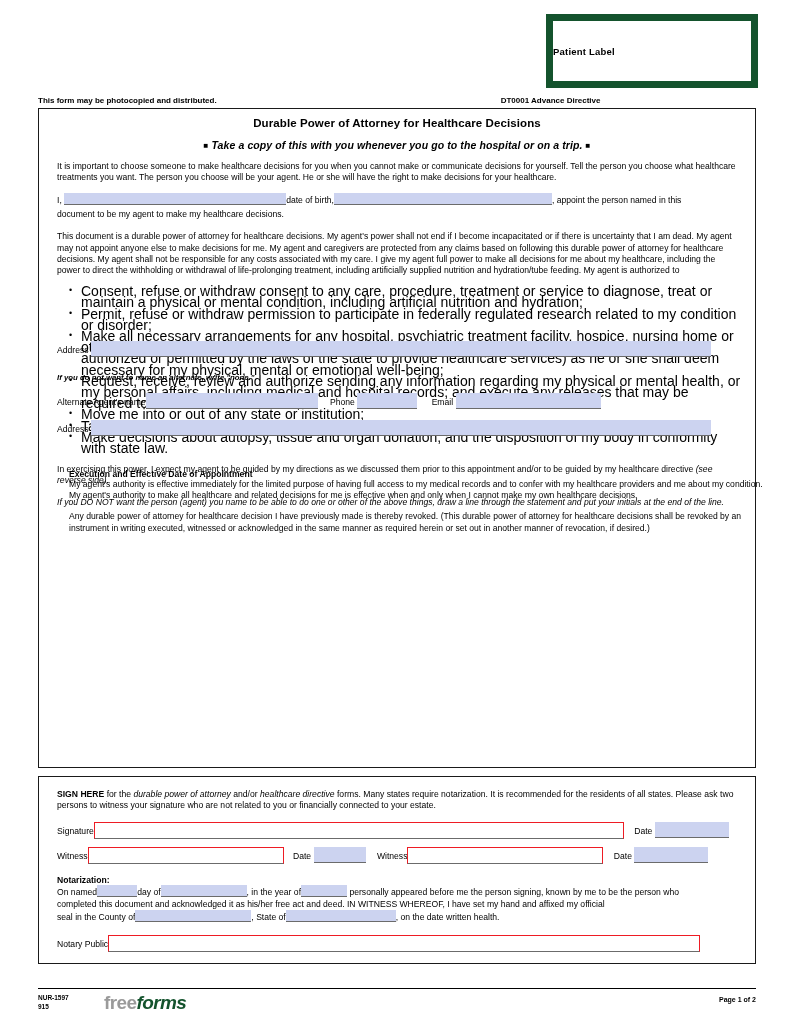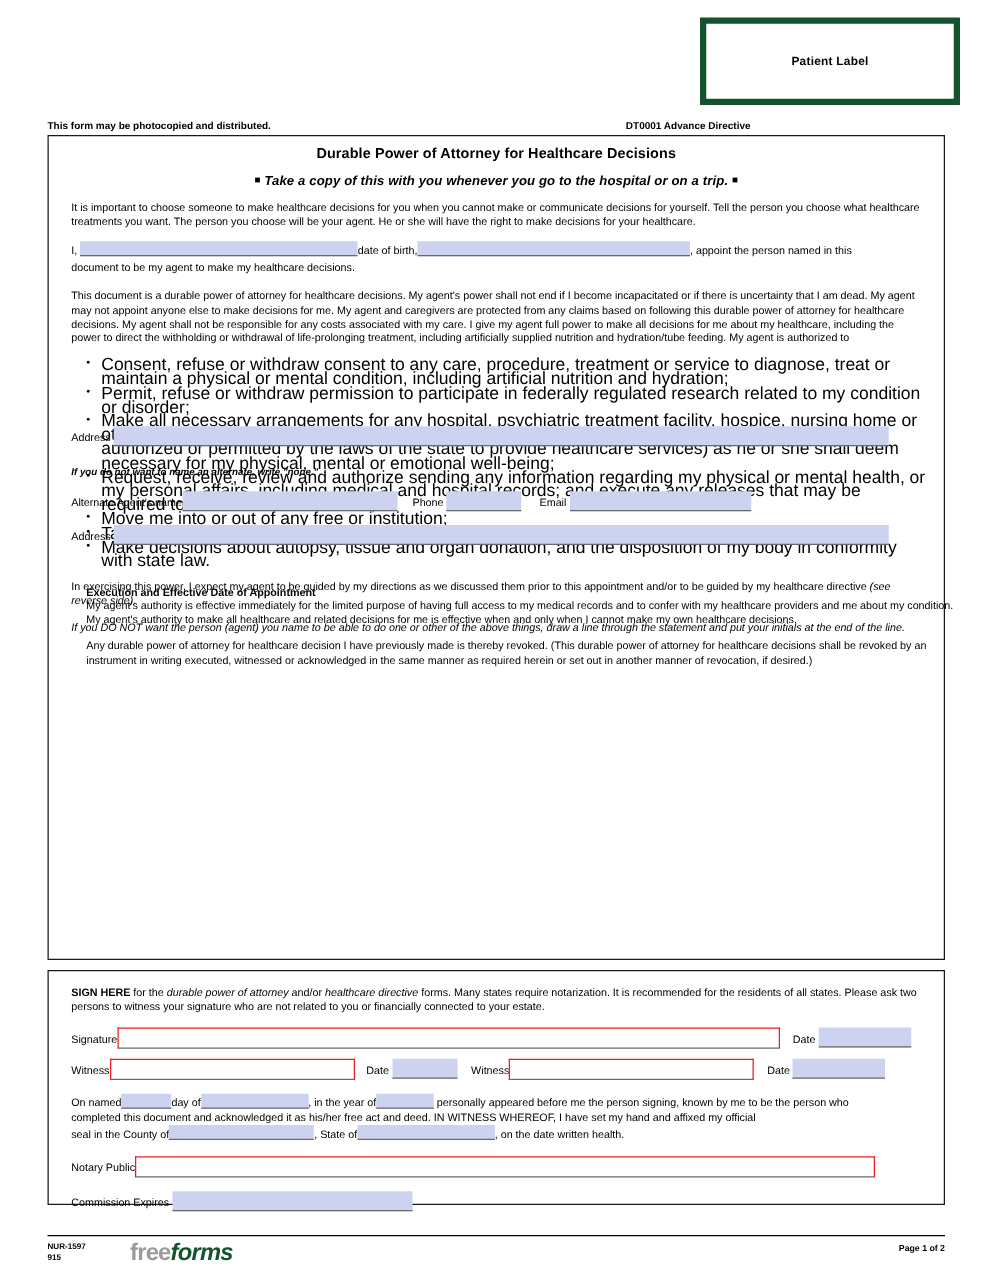--- a/index.html
+++ b/index.html
@@ -18,28 +18,27 @@
   .page {
     position: relative;
     width: 796px;
     height: 1024px;
     background: #fff;
   }
 
   
   .patient-label-box {
     position: absolute;
-    left: 560px;
+    left: 546px;
     top: 14px;
     width: 198px;
     height: 60px;
-    border: 5px solid #14532d;
+    border: 7px solid #14532d;
     display: flex;
     align-items: center;
-    justify-content: center;
     font-size: 9.5px;
     font-weight: bold;
     letter-spacing: .2px;
   }
 
   
   .top-caption {
     position: absolute;
     left: 38px;
     top: 96px;
@@ -268,21 +267,21 @@
 
       <p class="body-text">This document is a durable power of attorney for healthcare decisions. My agent's power shall not end if I become incapacitated or if there is uncertainty that I am dead. My agent may not appoint anyone else to make decisions for me. My agent and caregivers are protected from any claims based on following this durable power of attorney for healthcare decisions. My agent shall not be responsible for any costs associated with my care. I give my agent full power to make all decisions for me about my healthcare, including the power to direct the withholding or withdrawal of life-prolonging treatment, including artificially supplied nutrition and hydration/tube feeding. My agent is authorized to</p>
 
       <div class="gap-10"></div>
 
       <ul class="clause-list">
         <li>Consent, refuse or withdraw consent to any care, procedure, treatment or service to diagnose, treat or maintain a physical or mental condition, including artificial nutrition and hydration;</li>
         <li>Permit, refuse or withdraw permission to participate in federally regulated research related to my condition or disorder;</li>
         <li>Make all necessary arrangements for any hospital, psychiatric treatment facility, hospice, nursing home or other healthcare organization; and, employ or discharge healthcare personnel (any person who is authorized or permitted by the laws of the state to provide healthcare services) as he or she shall deem necessary for my physical, mental or emotional well-being;</li>
         <li>Request, receive, review and authorize sending any information regarding my physical or mental health, or my personal affairs, including medical and hospital records; and execute any releases that may be required to obtain such information;</li>
-        <li>Move me into or out of any free or institution;</li>
+        <li>Move me into or out of any state or institution;</li>
         <li>Take legal action, if needed; and</li>
         <li>Make decisions about autopsy, tissue and organ donation, and the disposition of my body in conformity with state law.</li>
       </ul>
 
       <div class="gap-10"></div>
 
       <p class="body-text">
         <span>In exercising this power, I expect my agent to be guided by my directions as we discussed them prior to this appointment and/or to</span>
         <span>be guided by my healthcare directive </span><i>(see reverse side).</i>
       </p>
@@ -342,41 +341,38 @@
     <div class="abs row" style="left:18px; top:70px;text-align:right;">
       <span class="row-lbl">Witness</span><span class="fld-red fld-red-under" style="width:196px;"></span>
       <span class="row-lbl" style="margin-left:7px;">Date</span>
       <span class="fld-tall" style="width:52px;"></span>
       <span class="row-lbl" style="margin-left:9px;">Witness</span><span class="fld-red fld-red-under" style="width:196px;"></span>
       <span class="row-lbl" style="margin-left:8px;">Date</span>
       <span class="fld-tall" style="width:74px;"></span>
     </div>
 
     <div class="abs" style="left:18px; top:98px; width:690px;">
+      <p class="sec-head">Notarization:</p>
 
       <div class="row" style="line-height:12px;">
         <span>On named</span><span class="fld" style="width:40px;"></span><span>day of</span><span class="fld" style="width:86px;"></span><span>, in the year of</span><span class="fld" style="width:46px;"></span>&nbsp;<span>personally appeared before me the person signing, known by me to be the person who</span>
       </div>
 
       <div class="row" style="line-height:12px;">
         <span>completed this document and acknowledged it as his/her free act and deed. IN WITNESS WHEREOF, I have set my hand and affixed my official</span>
       </div>
 
       <div class="row" style="line-height:12px;">
         <span>seal in the County of</span><span class="fld" style="width:116px;"></span><span>, State of</span><span class="fld" style="width:110px;"></span><span>, on the date written health.</span>
       </div>
 
       <div class="row" style="margin-top:12px;">
         <span class="row-lbl">Notary Public</span><span class="fld-red fld-red-under" style="width:592px;"></span>
       </div>
 
-      <div class="row" style="margin-top:11px;">
-        <span class="row-lbl">Commission Expires</span>
-        <span class="fld-tall" style="width:192px;"></span>
-      </div>
     </div>
   </div>
 
   <div class="footer-rule"></div>
   <div class="footer">
     <div class="form-no">
       <div>NUR-1597</div>
       <div>915</div>
     </div>
     <div class="ff-logo">

